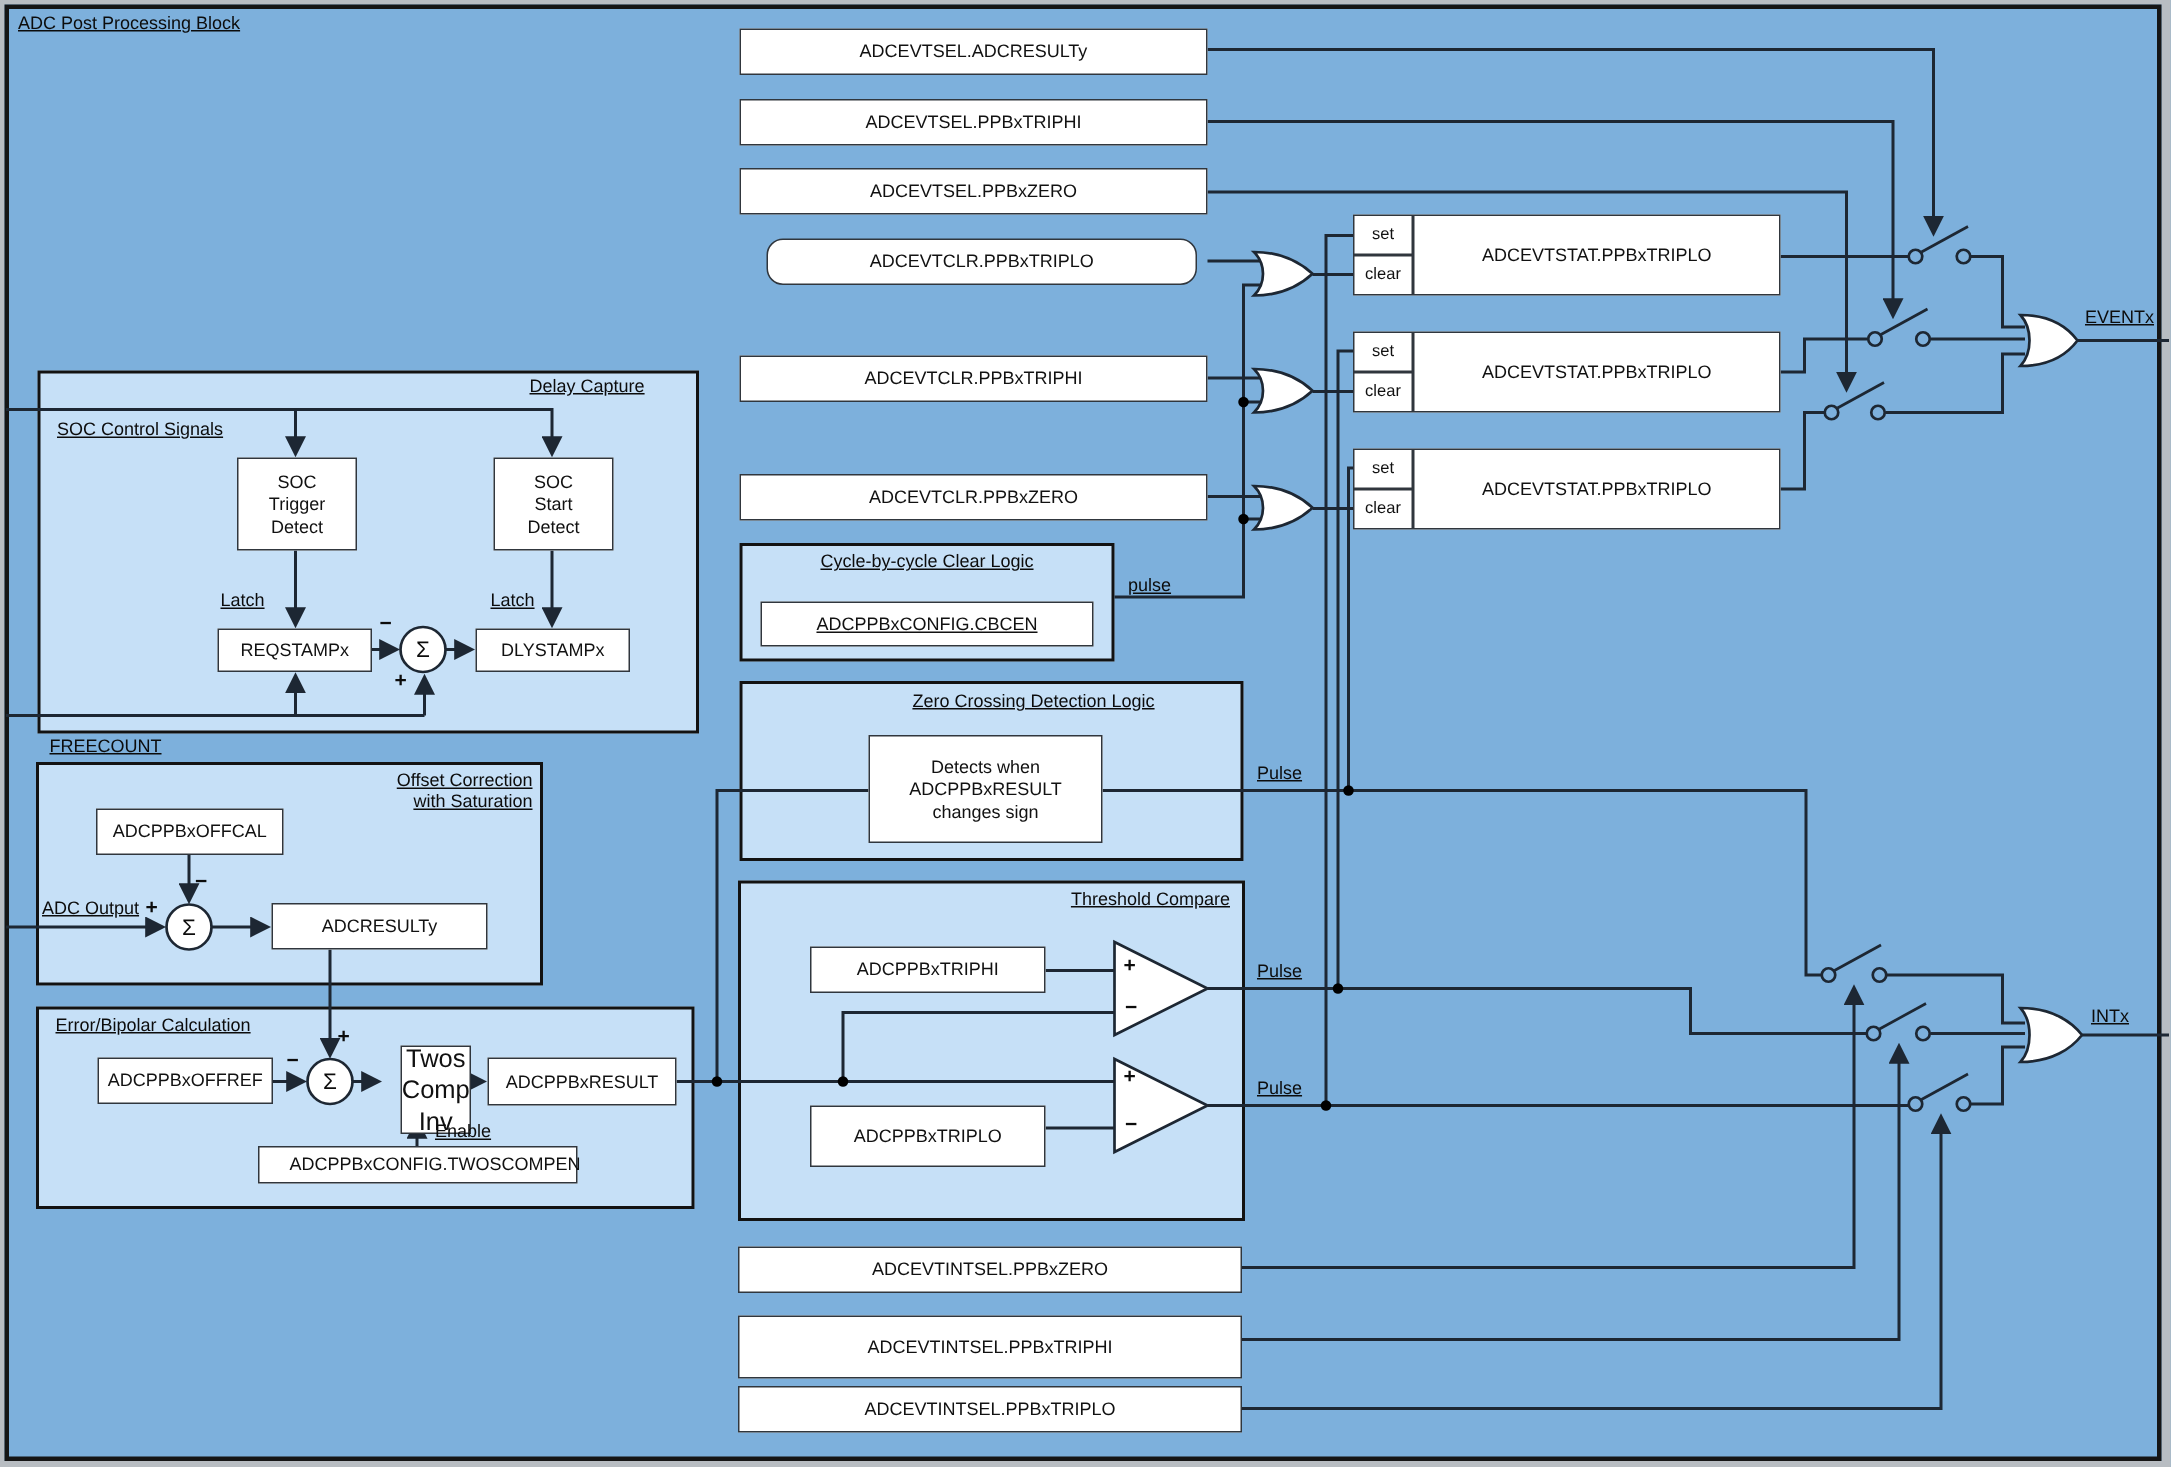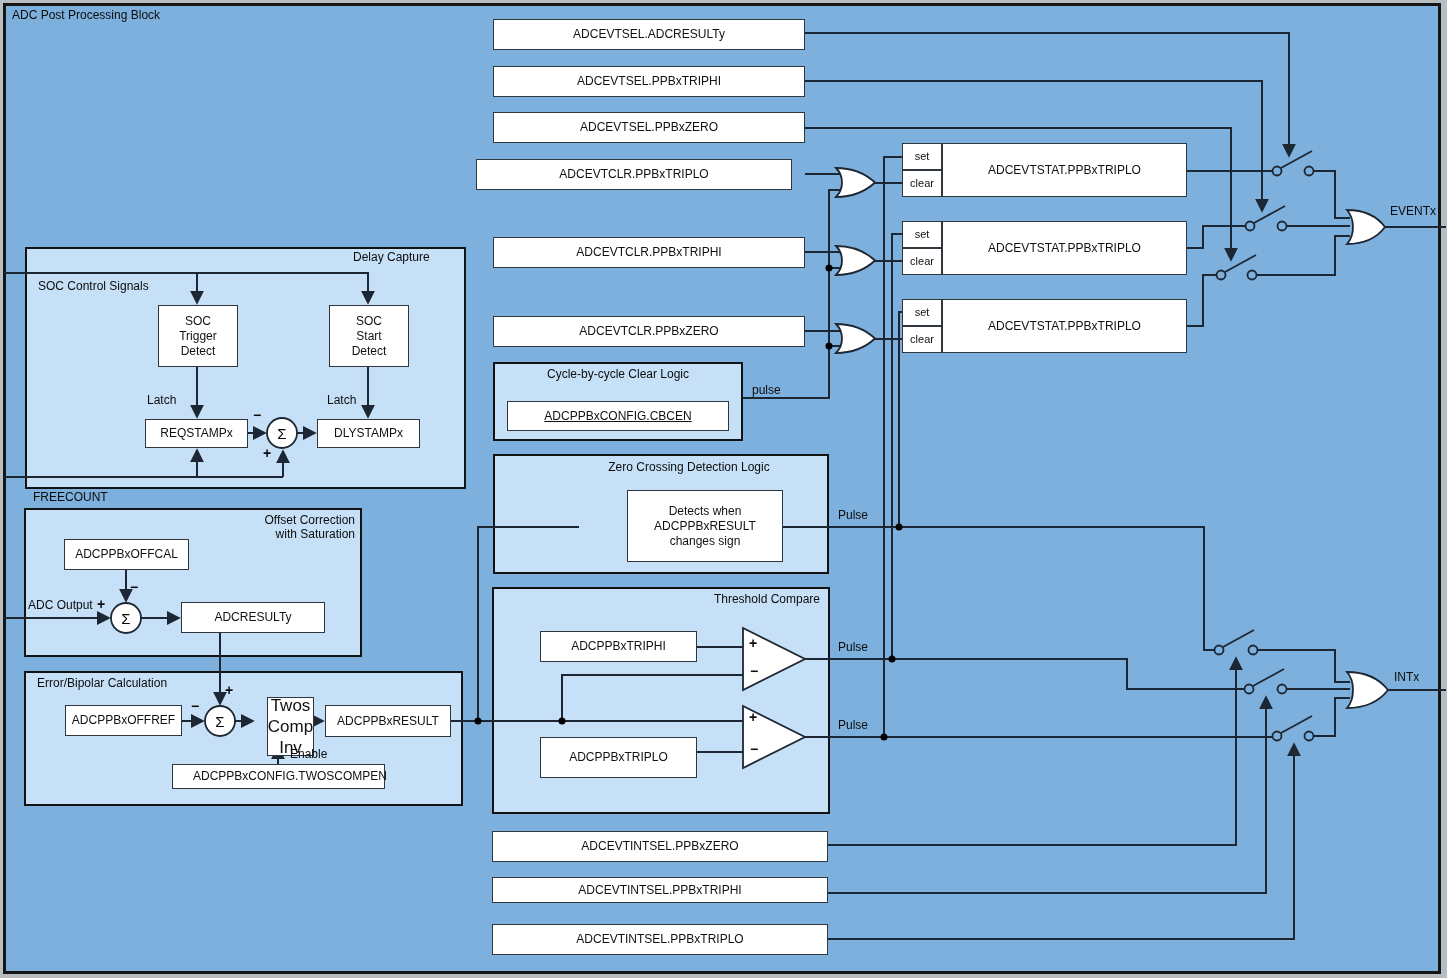--- a/index.html
+++ b/index.html
@@ -5,21 +5,21 @@
   html,body{margin:0;padding:0;}
   body{background:#b8bdc2;font-family:"Liberation Sans","DejaVu Sans",sans-serif;}
   #stage{position:relative;width:1447px;height:978px;overflow:hidden;background:#b8bdc2;}
   #outer{position:absolute;left:3px;top:3px;width:1438px;height:971px;background:#7db0dc;
          border:3px solid #151515;box-sizing:border-box;z-index:0;}
   .block{position:absolute;background:#c6e0f7;border:2px solid #121212;box-sizing:border-box;z-index:1;}
   .box{position:absolute;background:#ffffff;border:1.5px solid #30363d;box-sizing:border-box;z-index:3;
        display:flex;align-items:center;justify-content:center;text-align:center;
        font-size:12px;color:#111;white-space:pre-line;line-height:1.25;}
   .cell{font-size:11px;}
-  .lbl{position:absolute;font-size:12px;color:#0c0c0c;z-index:4;white-space:pre-line;line-height:1.2;}
+  .lbl{position:absolute;font-size:12px;color:#0c0c0c;z-index:4;white-space:pre-line;line-height:1.2;text-decoration:underline;}
   .lbl.right{text-align:right;}
   .lbl.center{text-align:center;}
   .sym{position:absolute;z-index:4;font-size:14px;font-weight:bold;color:#0c0c0c;line-height:1;}
   .sum{position:absolute;z-index:4;width:30px;height:30px;display:flex;align-items:center;justify-content:center;
        font-size:15px;color:#0c0c0c;}
   svg#wires{position:absolute;left:0;top:0;z-index:2;pointer-events:none;}
 </style>
 </head>
 <body>
 
@@ -206,43 +206,43 @@
 Inv</div>
   <div class="box" style="left:325px;top:705px;width:126px;height:32px;">ADCPPBxRESULT</div>
   <div class="lbl" style="left:290px;top:747px;">Enable</div>
   <div class="box" style="left:172px;top:764px;width:213px;height:25px;padding-left:23px;">ADCPPBxCONFIG.TWOSCOMPEN</div>
 
   <div class="lbl center" style="left:493px;top:367px;width:250px;">Cycle-by-cycle Clear Logic</div>
   <div class="box" style="left:507px;top:401px;width:222px;height:30px;text-decoration:underline;">ADCPPBxCONFIG.CBCEN</div>
   <div class="lbl" style="left:752px;top:383px;">pulse</div>
 
   <div class="lbl center" style="left:493px;top:460px;width:336px;margin-left:28px;">Zero Crossing Detection Logic</div>
-  <div class="box" style="left:579px;top:490px;width:156px;height:72px;margin-left:48px;">Detects when
+  <div class="box" style="left:579px;top:490px;width:156px;height:72px;">Detects when
 ADCPPBxRESULT
 changes sign</div>
   <div class="lbl" style="left:838px;top:508px;">Pulse</div>
 
   <div class="lbl right" style="left:492px;top:592px;width:328px;">Threshold Compare</div>
   <div class="box" style="left:540px;top:631px;width:157px;height:31px;">ADCPPBxTRIPHI</div>
   <div class="box" style="left:540px;top:737px;width:157px;height:41px;">ADCPPBxTRIPLO</div>
   <div class="sym" style="left:749px;top:636px;">+</div>
   <div class="sym" style="left:750px;top:664px;">−</div>
   <div class="sym" style="left:749px;top:710px;">+</div>
   <div class="sym" style="left:750px;top:742px;">−</div>
   <div class="lbl" style="left:838px;top:640px;">Pulse</div>
   <div class="lbl" style="left:838px;top:718px;">Pulse</div>
 
   <div class="box" style="left:493px;top:19px;width:312px;height:31px;">ADCEVTSEL.ADCRESULTy</div>
   <div class="box" style="left:493px;top:112px;width:312px;height:31px;">ADCEVTSEL.PPBxZERO</div>
   <div class="box" style="left:493px;top:66px;width:312px;height:31px;">ADCEVTSEL.PPBxTRIPHI</div>
-  <div class="box" style="left:476px;top:159px;width:316px;height:31px;">ADCEVTCLR.PPBxTRIPLO</div>
+  <div class="box" style="left:511px;top:159px;width:287px;height:31px;border-radius:11px;">ADCEVTCLR.PPBxTRIPLO</div>
   <div class="box" style="left:493px;top:237px;width:312px;height:31px;">ADCEVTCLR.PPBxTRIPHI</div>
   <div class="box" style="left:493px;top:316px;width:312px;height:31px;">ADCEVTCLR.PPBxZERO</div>
   <div class="box" style="left:492px;top:831px;width:336px;height:31px;">ADCEVTINTSEL.PPBxZERO</div>
-  <div class="box" style="left:492px;top:877px;width:336px;height:26px;">ADCEVTINTSEL.PPBxTRIPHI</div>
+  <div class="box" style="left:492px;top:877px;width:336px;height:42px;">ADCEVTINTSEL.PPBxTRIPHI</div>
   <div class="box" style="left:492px;top:924px;width:336px;height:31px;">ADCEVTINTSEL.PPBxTRIPLO</div>
 
   <div class="box cell" style="left:902px;top:143px;width:40px;height:27px;">set</div>
   <div class="box cell" style="left:902px;top:170px;width:40px;height:27px;">clear</div>
   <div class="box" style="left:942px;top:143px;width:245px;height:54px;">ADCEVTSTAT.PPBxTRIPLO</div>
   <div class="box cell" style="left:902px;top:221px;width:40px;height:27px;">set</div>
   <div class="box cell" style="left:902px;top:248px;width:40px;height:27px;">clear</div>
   <div class="box" style="left:942px;top:221px;width:245px;height:54px;">ADCEVTSTAT.PPBxTRIPLO</div>
   <div class="box cell" style="left:902px;top:299px;width:40px;height:27px;">set</div>
   <div class="box cell" style="left:902px;top:326px;width:40px;height:27px;">clear</div>

